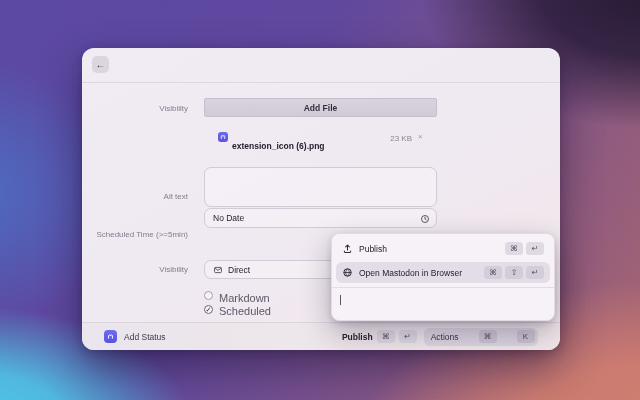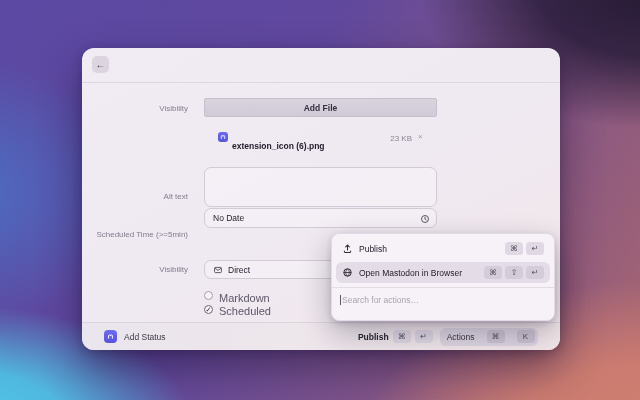--- a/index.html
+++ b/index.html
@@ -41,21 +41,21 @@
   .chk-label{position:absolute;left:137px;font-size:11px;color:#5d5769;}
   .bottom-bar{position:absolute;left:0;right:0;bottom:0;height:28px;border-top:1px solid #ddd5de;
     border-radius:0 0 12px 12px;display:flex;align-items:center;padding:0 22px;gap:7px;box-sizing:border-box;
     background:linear-gradient(90deg,rgba(233,229,236,.85),rgba(242,231,233,.85));}
   .app-icon{width:13px;height:13px;border-radius:4px;}
   .app-label{font-size:8.5px;color:#3f3a49;}
   .grow{flex:1;}
   .primary-label{font-size:8.5px;font-weight:bold;color:#26222f;}
   .kbd{min-width:14px;height:13px;padding:0 2px;border-radius:3.5px;background:#ded8e3;color:#55505f;
     font-size:8px;display:inline-flex;align-items:center;justify-content:center;}
-  .actions-group{display:flex;align-items:center;gap:12px;background:#ddd6e1;border-radius:6px;
+  .actions-group{display:flex;align-items:center;gap:20px;background:#ddd6e1;border-radius:6px;
     padding:2.5px 3.5px 2.5px 7px;}
   .actions-group .kbd{background:#ccc4d2;}
   .panel{position:absolute;left:331px;top:233px;width:224px;height:88px;border-radius:8px;
     background:#f7f2f7;border:1px solid #e2dae4;box-sizing:border-box;
     box-shadow:0 12px 30px rgba(25,15,45,.30),0 2px 6px rgba(25,15,45,.15);}
   .panel-rows{padding:4px 4px 0;}
   .panel-row{height:21px;border-radius:6px;display:flex;align-items:center;gap:6px;padding:0 6px;margin-bottom:3px;}
   .panel-row.selected{background:#e4dde7;}
   .panel-row .icon{width:11px;height:11px;color:#37323f;flex:0 0 auto;display:flex;}
   .panel-label{font-size:8.5px;font-weight:500;color:#26212f;white-space:nowrap;}
@@ -170,15 +170,14 @@
       <span class="keys">
         <span class="kbd">⌘</span>
         <span class="kbd">⇧</span>
         <span class="kbd">↵</span>
       </span>
     </div>
   </div>
   <div class="panel-divider"></div>
   <div class="panel-search">
     <span class="caret"></span>
-    <input type="text" placeholder="Search for actions…" style="">
   </div>
 </div>
 
 </body></html>

